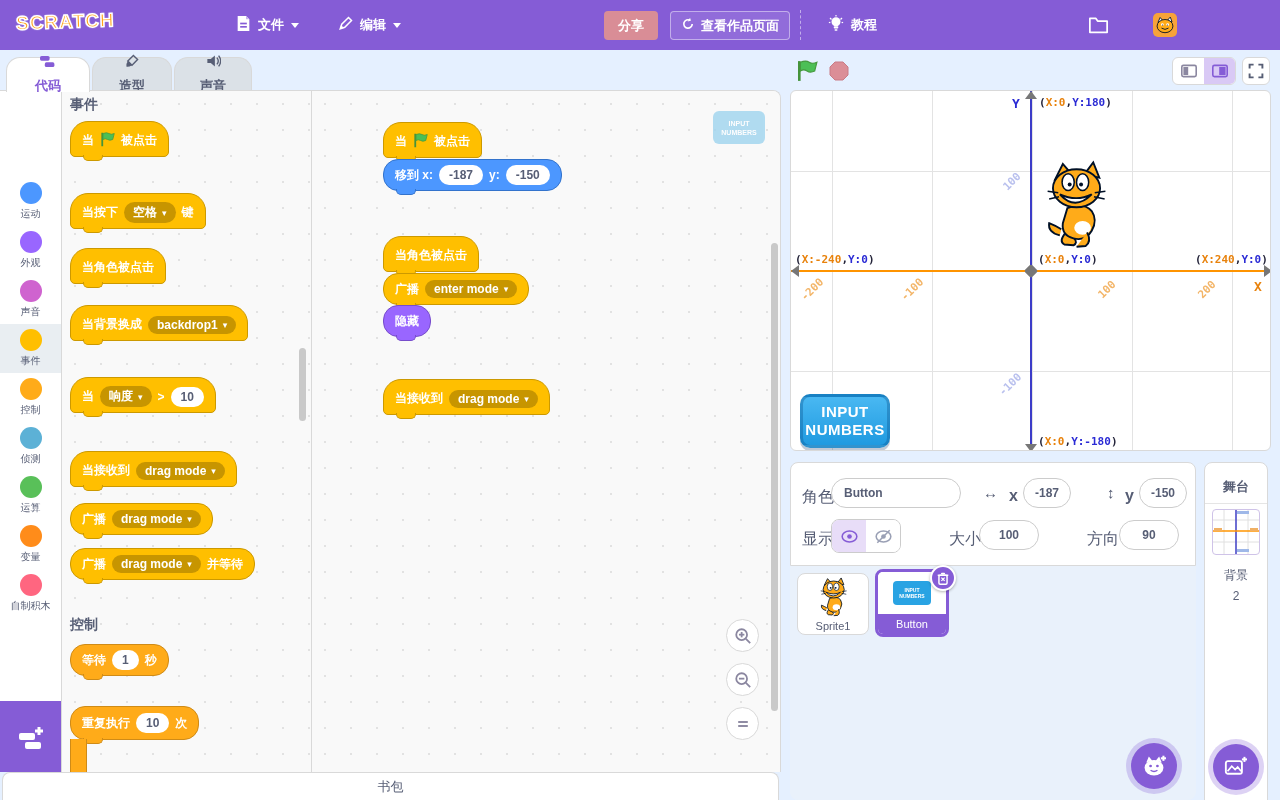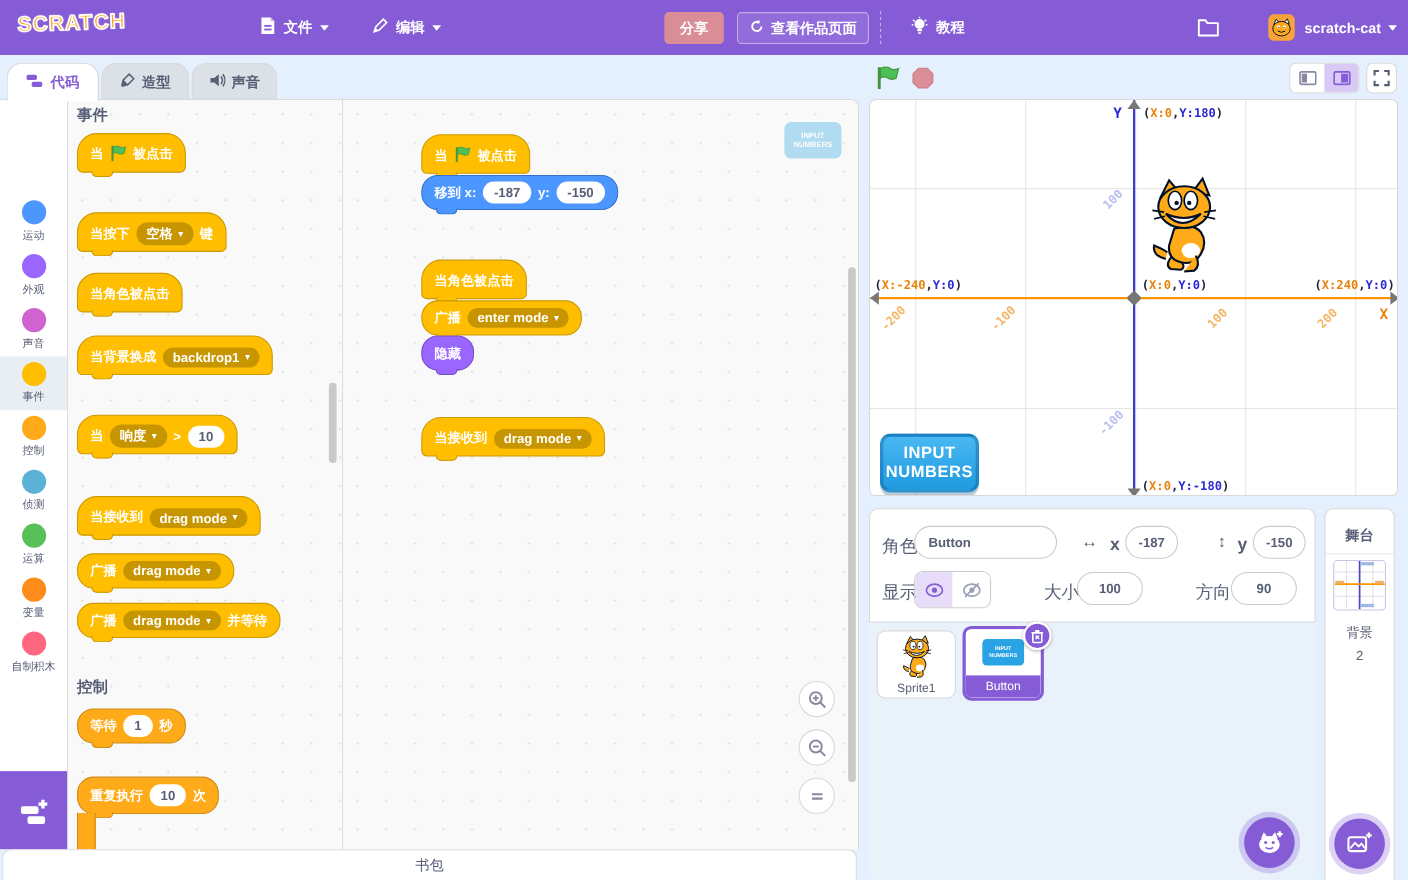--- a/index.html
+++ b/index.html
@@ -13,21 +13,21 @@
   .menu-item { position:absolute; top:0; height:50px; display:flex; align-items:center; gap:7px; color:#fff; font-size:13px; font-weight:bold; padding:0 8px; cursor:default; }
   .caret-down { width:0; height:0; border-left:4px solid transparent; border-right:4px solid transparent; border-top:5px solid #fff; }
   .title-input { position:absolute; left:423px; top:10px; width:173px; height:30px; background:rgba(255,255,255,.25); border:1px dashed rgba(255,255,255,.55); border-radius:4px; color:#fff; font-size:13px; font-weight:bold; padding:0 9px; font-family:inherit; }
   .title-input::placeholder { color:rgba(255,255,255,.8); }
   .share-btn { position:absolute; left:604px; top:11px; height:29px; background:#d98d96; border:none; border-radius:4px; color:#fff; font-size:13px; font-weight:bold; padding:0 14px; }
   .page-btn { position:absolute; left:670px; top:11px; height:29px; background:rgba(255,255,255,.1); border:1px solid rgba(255,255,255,.45); border-radius:4px; color:#fff; font-size:13px; font-weight:bold; padding:0 10px; display:flex; align-items:center; gap:6px; }
   .bar-divider { position:absolute; left:800px; top:10px; height:30px; border-left:1px dashed rgba(255,255,255,.5); }
   .avatar { position:absolute; left:1153px; top:13px; width:24px; height:24px; border-radius:5px; background:#f7a33a; overflow:hidden; display:flex; align-items:center; justify-content:center; }
 
   
-  .tab { position:absolute; top:57px; height:34px; border:1px solid #d9d9d9; border-bottom:none; border-radius:14px 14px 0 0; display:flex; align-items:center; justify-content:center; gap:6px; font-size:13px; font-weight:bold; background:#dbe1e7; color:#575e75; z-index:20; }
+  .tab { position:absolute; top:57px; height:34px; border:1px solid #d9d9d9; border-bottom:none; border-radius:14px 14px 0 0; display:flex; align-items:center; justify-content:center; gap:6px; font-size:13px; font-weight:bold; background:#dbe1e7; color:#575e75; z-index:20;flex-direction:column; }
   .tab.active { background:#ffffff; color:#855cd6; z-index:30; height:35px; }
 
   
   .editor { position:absolute; left:0; top:90px; width:781px; height:682px; background:#f9f9f9; border-top:1px solid #d9d9d9; border-right:1px solid #d9d9d9; border-radius:0 8px 0 0; z-index:25; overflow:hidden; }
   .cats { position:absolute; left:0; top:0; width:62px; height:682px; background:#fff; border-right:1px solid #d9d9d9; }
   .cat-item { position:absolute; left:0; width:61px; height:49px; display:flex; flex-direction:column; align-items:center; justify-content:center; gap:3px; font-size:10px; color:#575e75; cursor:pointer; }
   .cat-item.selected { background:#e9eef2; }
   .cat-dot { width:22px; height:22px; border-radius:50%; }
   .add-ext { position:absolute; left:0; top:610px; width:61px; height:72px; background:#855cd6; display:flex; align-items:center; justify-content:center; cursor:pointer; }
 
@@ -186,24 +186,20 @@
         <path d="M18 28 L28 6 L42 22 Z" fill="#fff" stroke="#001026" stroke-width="4"></path>
         <path d="M60 20 L74 4 L82 26 Z" fill="#fff" stroke="#001026" stroke-width="4"></path>
         <ellipse cx="50" cy="45" rx="36" ry="30" fill="#ffab19" stroke="#001026" stroke-width="4"></ellipse>
         <circle cx="38" cy="38" r="6" fill="#fff"></circle>
         <circle cx="62" cy="38" r="6" fill="#fff"></circle>
         <circle cx="39" cy="40" r="2.5" fill="#001026"></circle>
         <circle cx="61" cy="40" r="2.5" fill="#001026"></circle>
         <path d="M34 54 Q50 66 66 54" fill="none" stroke="#001026" stroke-width="4"></path>
       </svg>
   </div>
-  <div class="menu-item" style="left:1178px">
-    <span>scratch-cat</span>
-    <span class="caret-down"></span>
-  </div>
 </header>
 
 <div class="tab active" style="left:6px; width:84px">
   <span><svg width="16" height="13" viewBox="0 0 20 16">
         <rect x="0" y="1" width="12" height="6" rx="2" fill="#855cd6"></rect>
         <rect x="6" y="9" width="12" height="6" rx="2" fill="#855cd6"></rect>
       </svg></span>
   <span>代码</span>
 </div>
 <div class="tab" style="left:92px; width:80px">

